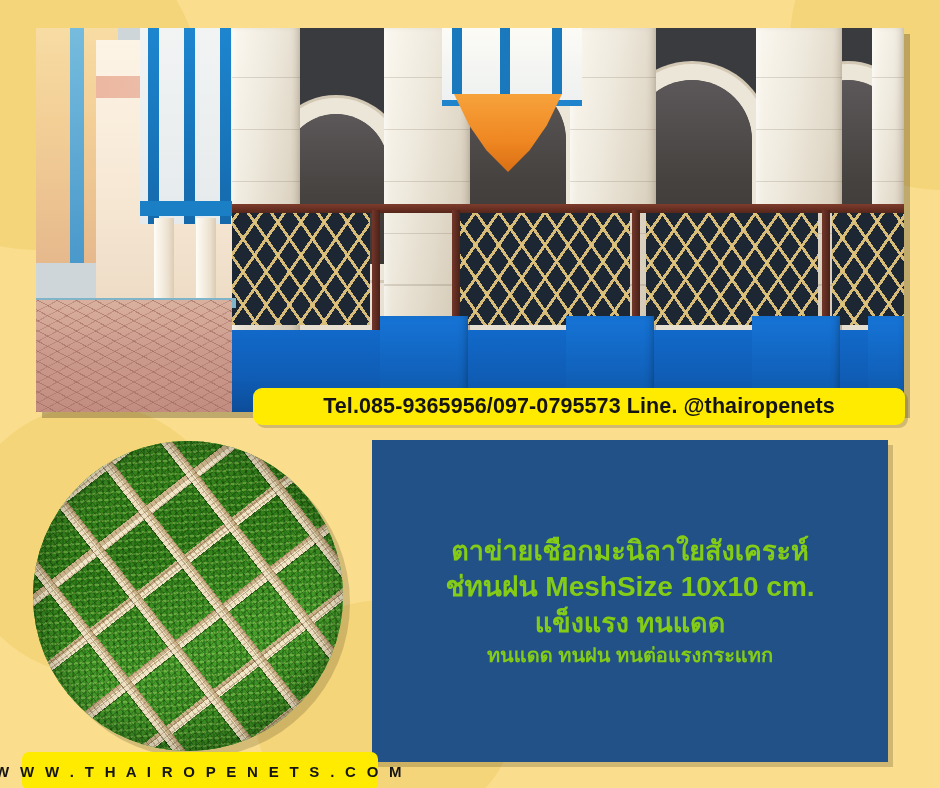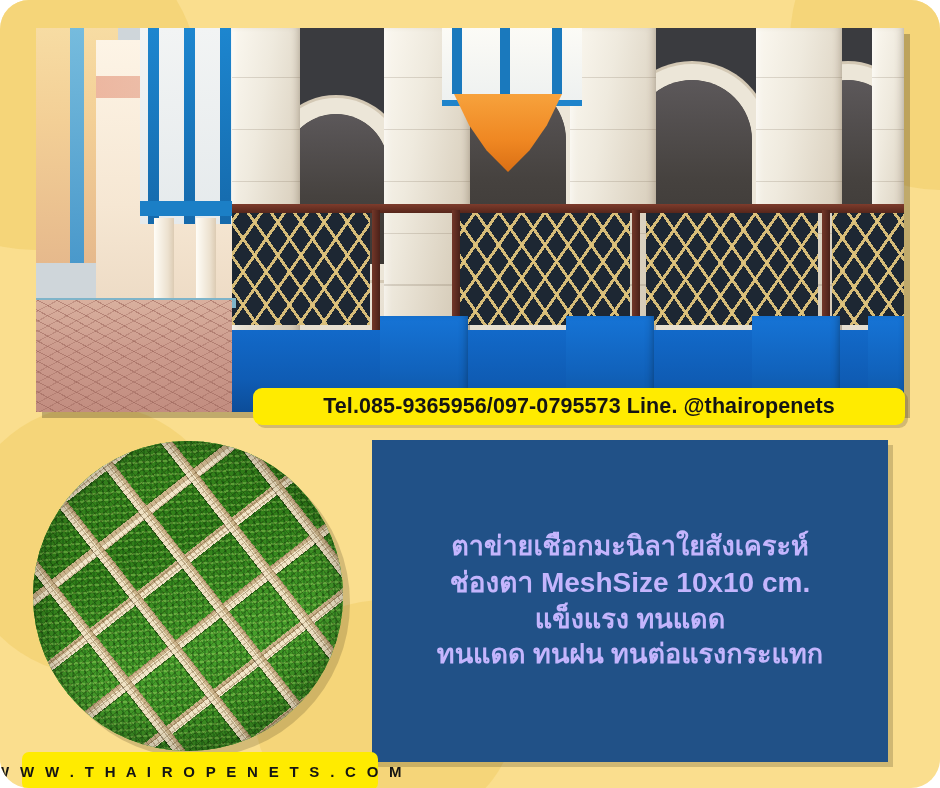--- a/index.html
+++ b/index.html
@@ -10,21 +10,20 @@
   body {
     font-family: "Liberation Sans", "DejaVu Sans", sans-serif;
   }
 
   #poster {
     position: relative;
     width: 940px;
     height: 788px;
     overflow: hidden;
     background: #fade8e;
-    border-radius: 29px;
   }
 
   
   .bg-blob {
     position: absolute;
     border-radius: 50%;
     background: #f3d171;
     opacity: .75;
   }
   .bg-blob.b1 { left: -130px; top: -80px;  width: 330px; height: 330px; }
@@ -258,32 +257,32 @@
   .blue-panel {
     position:absolute; left:372px; top:440px;
     width:516px; height:322px;
     background:#215187;
     box-shadow: 5px 5px 0 rgba(60,50,25,.22);
     display:flex; flex-direction:column;
     align-items:center; justify-content:center;
     z-index:5;
   }
   .blue-panel .line {
-    color:#c4b5fd;
+    color:#84cc16;
     font-weight:700;
     line-height:1.32;
     text-align:center;
     white-space:nowrap;
   }
   .line.l1 { font-size:27px; }
   .line.l2 { font-size:27px; }
   .line.l3 { font-size:28px; }
   .line.l4 { font-size:28px; }
   .line.l5 { font-size:27px; }
-  .line.l6 { font-size:27px; }
+  .line.l6 { font-size:20px; }
 
   
   .site-banner {
     position:absolute; left:22px; top:752px;
     width:356px; height:38px;
     background:#ffeb00;
     border-radius:7px;
     display:flex; align-items:center; justify-content:center;
     z-index:7;
   }
@@ -373,21 +372,21 @@
 
   <div class="photo-round">
     <div class="grass"></div>
     <div class="rope-net"></div>
     <div class="rope-twist"></div>
     <div class="round-vig"></div>
   </div>
 
   <div class="blue-panel">
     <div class="line l1">ตาข่ายเชือกมะนิลาใยสังเคระห์</div>
-    <div class="line l4">ช่องตา MeshSize 10x10 cm.</div>
+    <div class="line l4">ช่ทนฝน MeshSize 10x10 cm.</div>
     <div class="line l5">แข็งแรง ทนแดด</div>
     <div class="line l6">ทนแดด ทนฝน ทนต่อแรงกระแทก</div>
   </div>
 
   <div class="site-banner">
     <span>W W W . T H A I R O P E N E T S . C O M</span>
   </div>
 
 </div>
 

